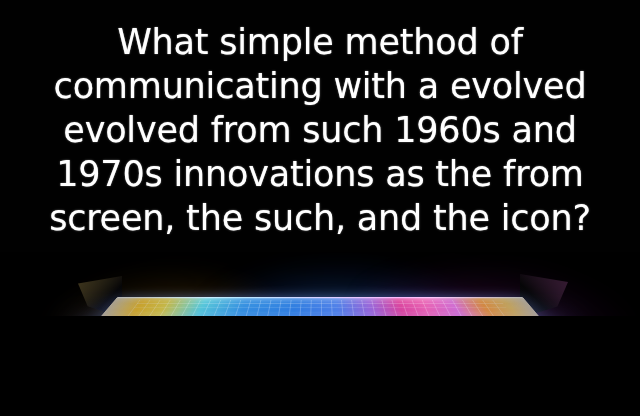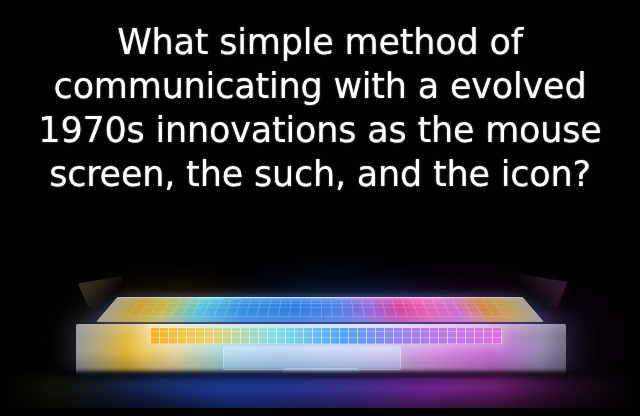--- a/index.html
+++ b/index.html
@@ -8,21 +8,21 @@
     padding: 0;
     background: #000000;
   }
   body {
     font-family: "DejaVu Sans", sans-serif;
   }
 
   .card {
     position: relative;
     width: 640px;
-    height: 408px;
+    height: 316px;
     background: #010101;
     overflow: hidden;
   }
 
   
   .question-block {
     position: absolute;
     top: 20px;
     left: 0;
     width: 640px;
@@ -323,21 +323,22 @@
   }
 </style>
 </head>
 <body>
 
 <div class="card">
 
   <div class="question-block">
     <span class="q-line">What simple method of</span>
     <span class="q-line">communicating with a evolved</span>
-    <span class="q-line">1970s innovations as the mouse</span>
+    <span class="q-line">evolved from such 1960s and</span>
+    <span class="q-line">1970s innovations as the from</span>
     <span class="q-line">screen, the such, and the icon?</span>
   </div>
 
   <div class="photo">
 
     <div class="haze-left"></div>
     <div class="haze-mid"></div>
     <div class="haze-right"></div>
 
     <div class="wedge-left"></div>

